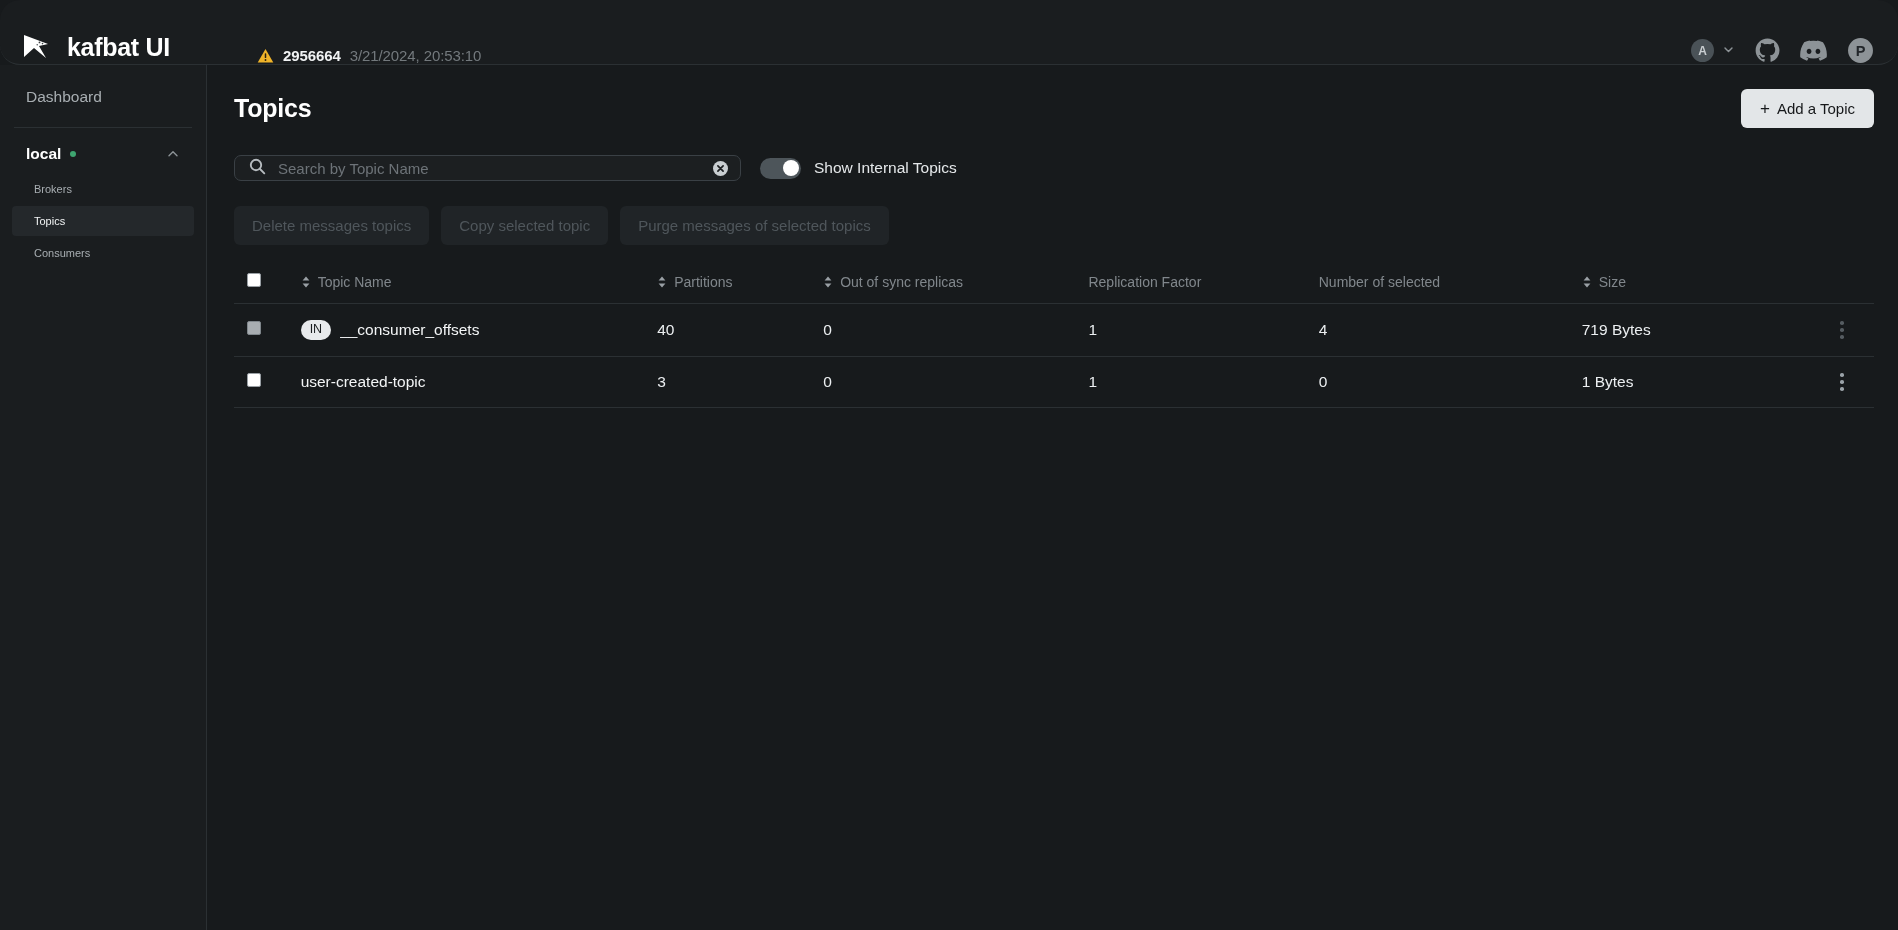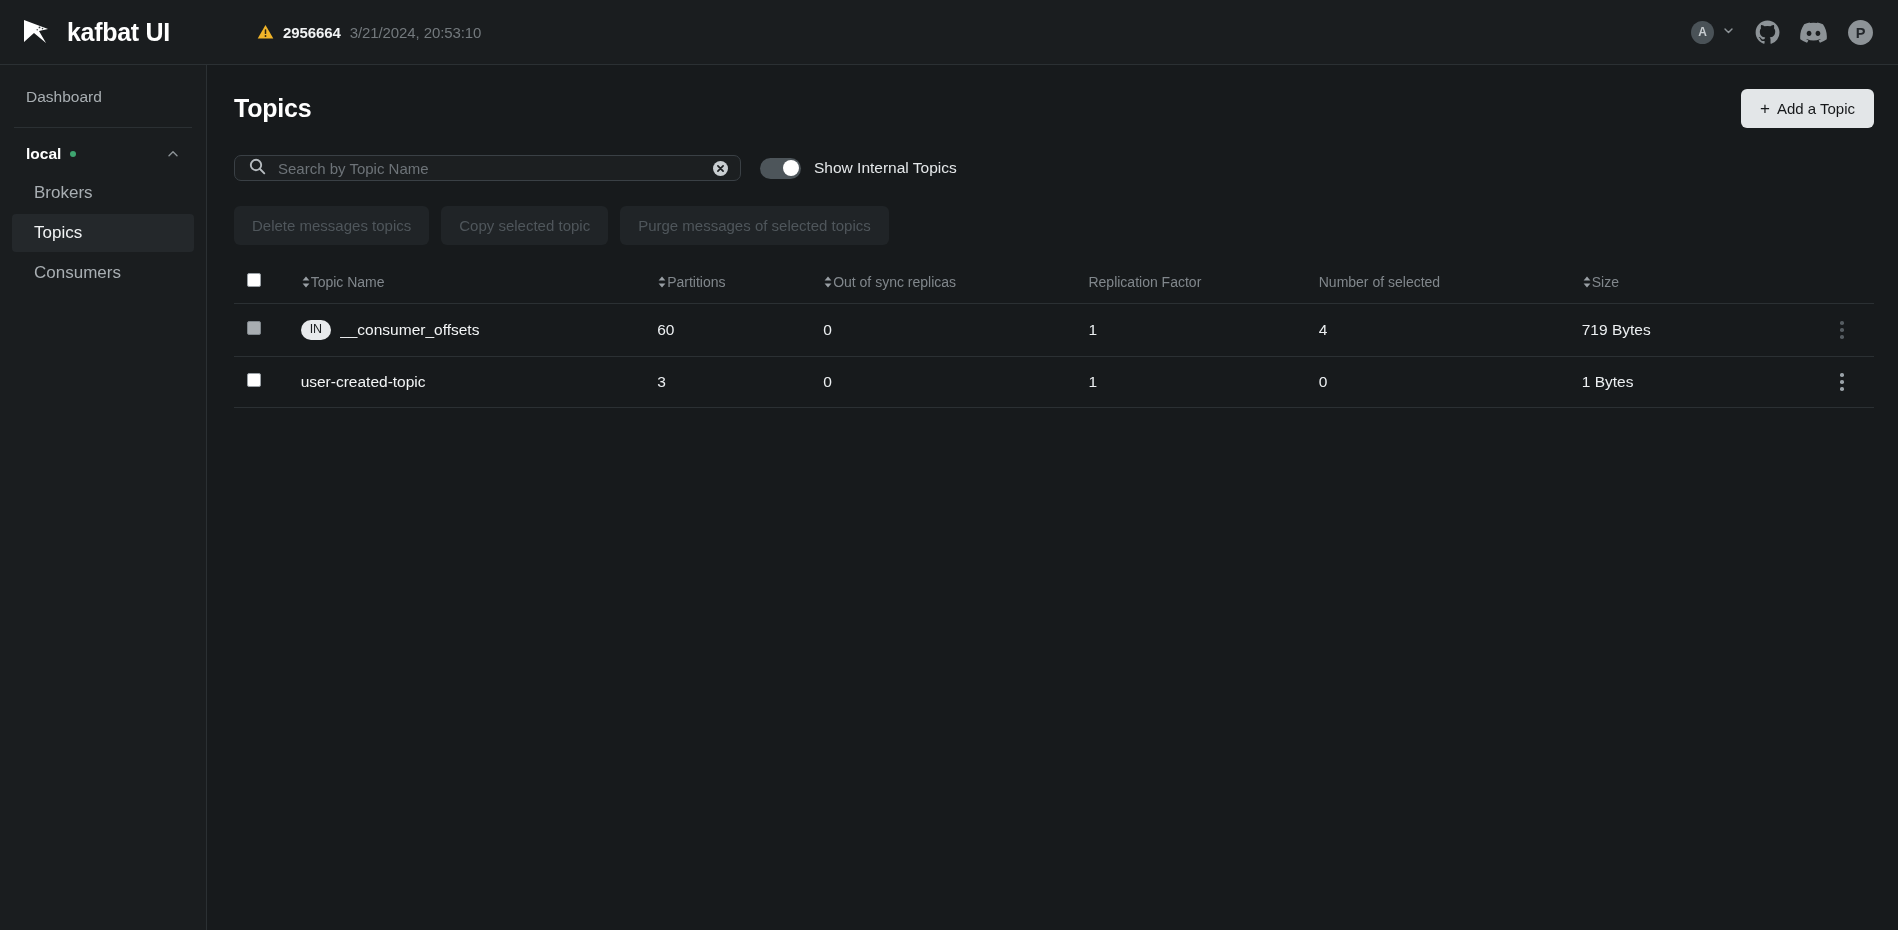--- a/index.html
+++ b/index.html
@@ -19,23 +19,24 @@
     background: #171a1c;
   }
 
   
   .topbar {
     height: 65px;
     min-height: 65px;
     background: #1a1d1f;
     border-bottom: 1px solid #2b3033;
     display: flex;
-    align-items: center;
+    align-items: flex-end;
     padding: 0 24px 0 20px;
     position: relative;
+    border-radius: 20px;
   }
   .brand {
     display: flex;
     align-items: center;
     gap: 13px;
     width: 230px;
   }
   .logo-mark {
     width: 34px;
     height: 34px;
@@ -145,21 +146,21 @@
     height: 6px;
     border-radius: 50%;
     background: #3ea570;
     margin-left: 9px;
   }
   .chevron-up { margin-left: auto; display: flex; align-items: center; }
   .sub-nav { padding: 4px 12px 0 12px; }
   .sub-link {
     display: block;
     color: #a8aeb2;
-    font-size: 17px;
+    font-size: 11px;
     padding: 9px 14px 9px 22px;
     border-radius: 4px;
     cursor: pointer;
     white-space: nowrap;
     margin-bottom: 2px;
   }
   .sub-link.active {
     background: #24282b;
     color: #f1f3f4;
   }
@@ -269,21 +270,21 @@
   .tbl { width: 100%; border-collapse: collapse; table-layout: fixed; }
   .tbl thead th {
     text-align: left;
     font-weight: normal;
     color: #81878c;
     font-size: 14px;
     padding: 0 0 13px 0;
     border-bottom: 1px solid #2b3033;
     vertical-align: bottom;
   }
-  .th-inner { display: flex; align-items: center; }
+  .th-inner { display: flex; align-items: center; gap: 7px; }
   .sort-ico { display: inline-flex; align-items: center; }
   .tbl tbody td {
     color: #eceff1;
     font-size: 15.5px;
     padding: 16px 0 16px 0;
     border-bottom: 1px solid #2b3033;
     vertical-align: middle;
   }
   .tbl tbody tr:first-child td { border-bottom: 1px solid #2b3033; }
   .col-check { width: 57px; padding-left: 13px !important; }
@@ -518,21 +519,21 @@
           <tr>
             <td class="col-check">
               <span class="cbox disabled"></span>
             </td>
             <td class="col-name">
               <span class="name-cell">
                 <span class="in-badge">IN</span>
                 <span class="topic-link">__consumer_offsets</span>
               </span>
             </td>
-            <td class="col-part">60</td>
+            <td class="col-part">40</td>
             <td class="col-oos">0</td>
             <td class="col-rf">1</td>
             <td class="col-msgs">4</td>
             <td class="col-size">719 Bytes</td>
             <td class="col-menu menu-cell">
               <span class="menu-wrap">
                 <span class="kebab muted">
                   <span></span>
                     <span></span>
                     <span></span>

